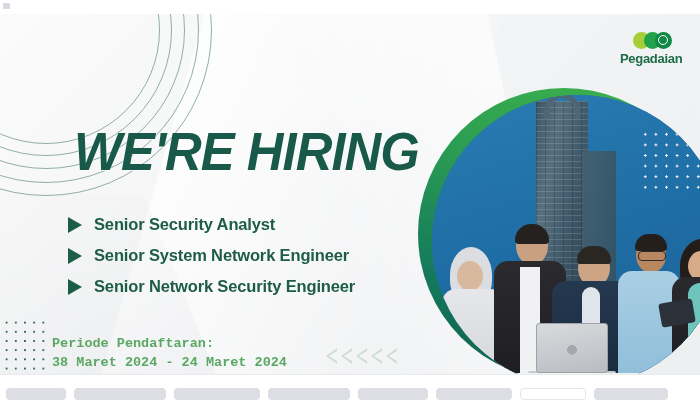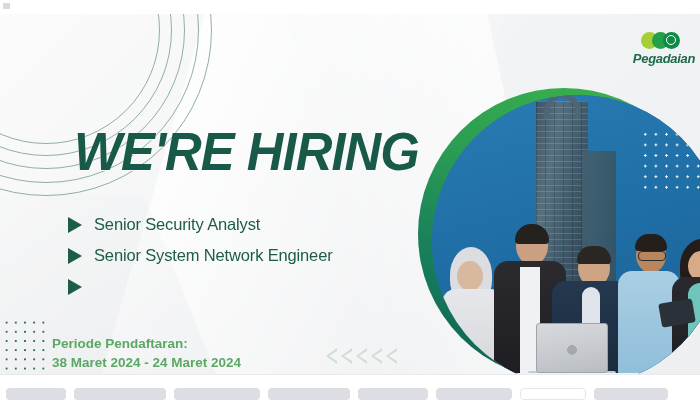--- a/index.html
+++ b/index.html
@@ -47,40 +47,40 @@
     letter-spacing:-1px;color:#19594a;
     font-family:"Liberation Sans", sans-serif;
     transform:scaleX(.94);transform-origin:left center;
     text-shadow:0 1px 0 rgba(255,255,255,.8);white-space:nowrap;}
 
   .jobs{position:absolute;left:68px;top:195px;}
   .job{display:flex;align-items:center;height:31px;}
   .tri{width:0;height:0;border-left:14px solid #1d5c47;
        border-top:8.5px solid transparent;border-bottom:8.5px solid transparent;
        margin-right:12px;flex:none;}
-  .job-label{font-size:16.5px;font-weight:normal;color:#1d5c47;white-space:nowrap;
+  .job-label{font-size:16.5px;font-weight:bold;color:#1d5c47;white-space:nowrap;
              letter-spacing:-.15px;}
 
-  .period{position:absolute;left:52px;top:320px;line-height:1.42;}
+  .period{position:absolute;left:52px;top:320px;line-height:1.42;font-family:Liberation Mono, monospace;}
   .period div{font-size:13.5px;font-weight:bold;color:#5aa863;white-space:nowrap;}
 
   
   .chevs{position:absolute;left:326px;top:334px;display:flex;gap:4px;}
   .chev{width:0;height:0;border-right:11px solid transparent;
         border-top:8px solid transparent;border-bottom:8px solid transparent;
         position:relative;}
   .chev::before{content:"";position:absolute;left:0;top:-8px;
         width:0;height:0;border-right:11px solid #cfe0d2;
         border-top:8px solid transparent;border-bottom:8px solid transparent;}
   .chev::after{content:"";position:absolute;left:3.2px;top:-5px;
         width:0;height:0;border-right:8px solid #f4f5f6;
         border-top:5px solid transparent;border-bottom:5px solid transparent;}
 
   
-  .logo{position:absolute;right:0;top:18px;width:72px;text-align:center;font-style:italic;}
+  .logo{position:absolute;right:8px;top:18px;width:72px;text-align:left;}
   .logo-marks{position:relative;height:17px;width:46px;margin:0 auto 2px;}
   .logo-marks i{position:absolute;top:0;width:17px;height:17px;border-radius:50%;display:block;}
   .lm1{left:0;background:#a6ce39;}
   .lm2{left:11px;background:#22a04a;}
   .lm3{left:22px;background:#0f8a46;}
   .lm3::after{content:"";position:absolute;left:3.4px;top:3.4px;width:10px;height:10px;
       border-radius:50%;border:1.6px solid #ffffff;box-sizing:border-box;}
   .logo-word{font-size:13px;font-weight:bold;color:#1d6b4a;letter-spacing:-.3px;}
 
   
@@ -162,20 +162,21 @@
       <div class="job">
         <span class="tri"></span>
         <span class="job-label">Senior Security Analyst</span>
       </div>
       <div class="job">
         <span class="tri"></span>
         <span class="job-label">Senior System Network Engineer</span>
       </div>
       <div class="job">
         <span class="tri"></span>
+        <span class="job-label">Senior Network Security Engineer</span>
       </div>
     </div>
 
     <div class="period">
       <div>Periode Pendaftaran:</div>
       <div>38 Maret 2024 - 24 Maret 2024</div>
     </div>
 
     <div class="chevs">
       <span class="chev"></span>

